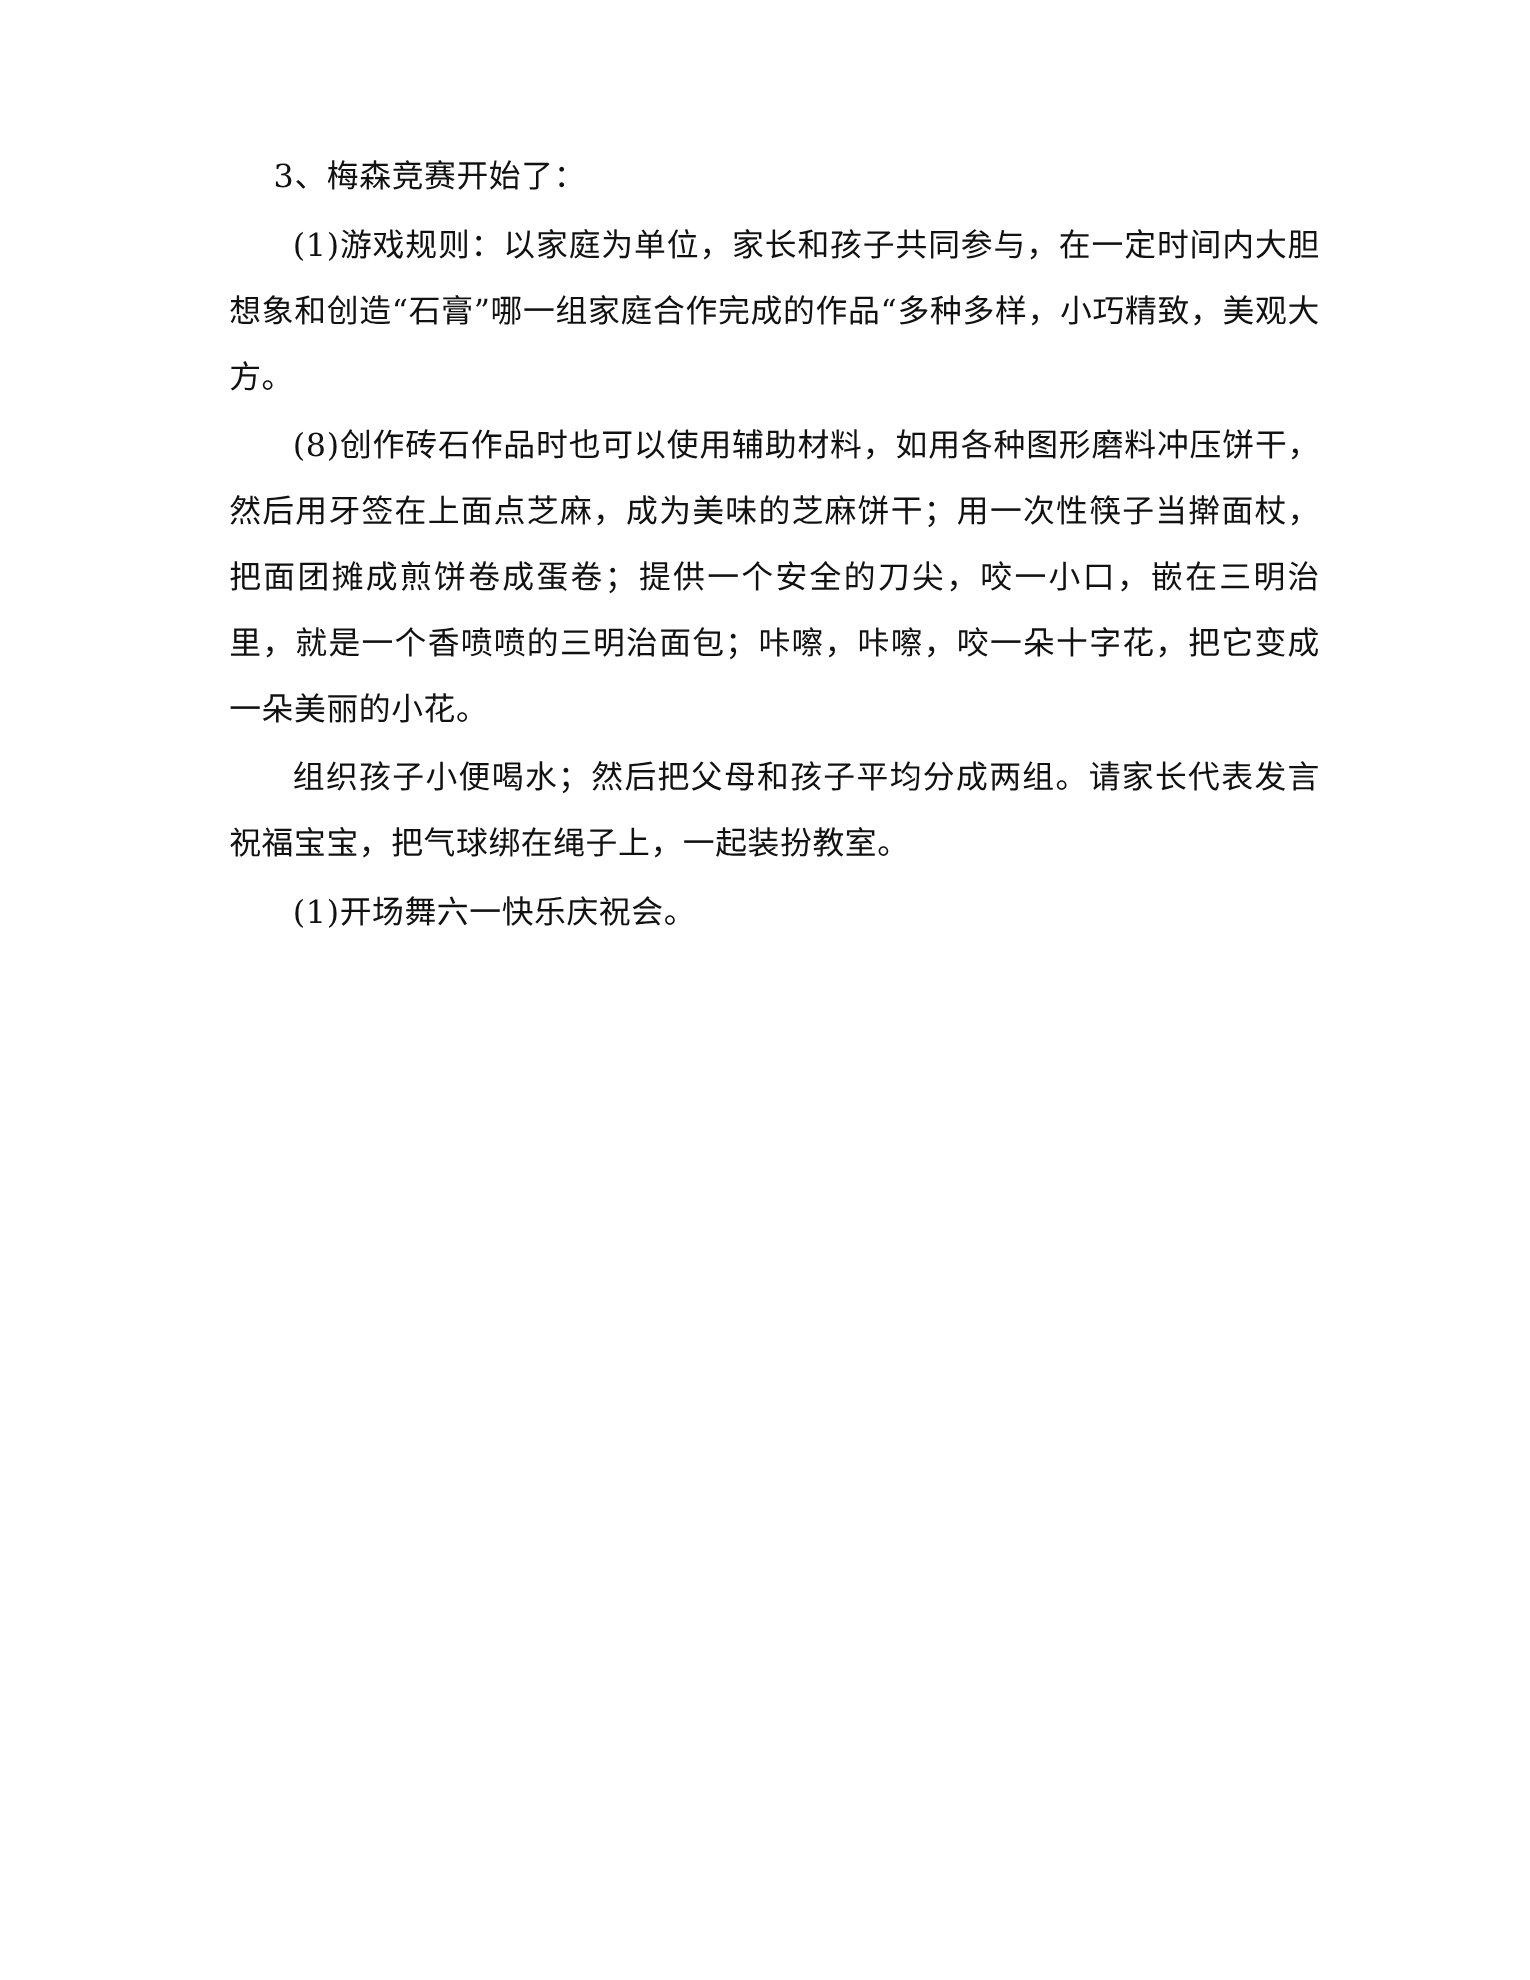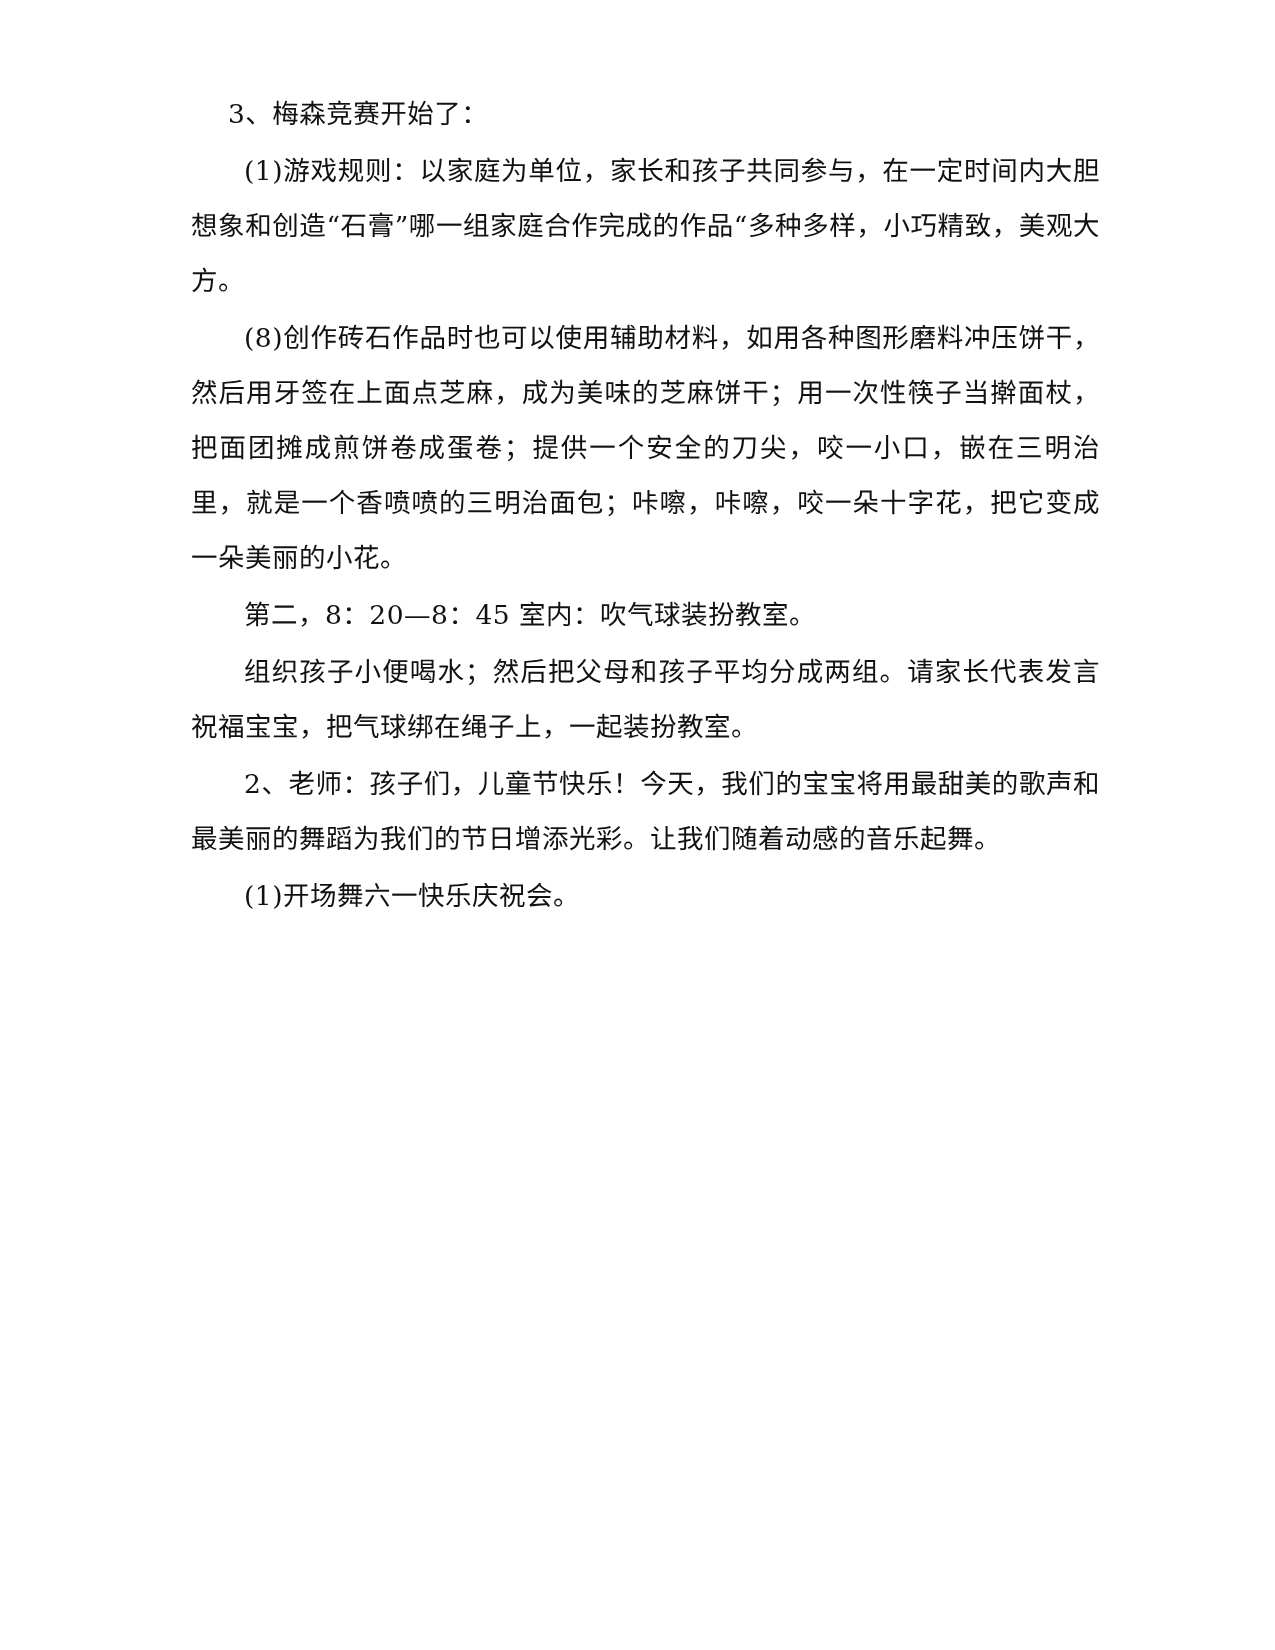--- a/index.html
+++ b/index.html
@@ -17,21 +17,21 @@
     overflow: hidden;
   }
   .page {
     position: absolute;
     top: 0;
     left: 0;
     width: 1275px;
     height: 1650px;
     background: #ffffff;
     box-sizing: border-box;
-    padding: 86px 175px 60px 175px;
+    padding: 120px 175px 60px 175px;
   }
   .doc-body {
     width: 925px;
   }
   .para {
     font-size: 26.5px;
     line-height: 55px;
     text-align: justify;
     text-justify: inter-ideograph;
     letter-spacing: 0.5px;
@@ -46,18 +46,16 @@
   }
 </style>
 </head>
 <body>
 
 <div class="page">
   <div class="doc-body">
     <p class="para">3、梅森竞赛开始了：</p>
     <p class="para">(1)游戏规则：以家庭为单位，家长和孩子共同参与，在一定时间内大胆想象和创造“石膏”哪一组家庭合作完成的作品“多种多样，小巧精致，美观大方。</p>
     <p class="para">(8)创作砖石作品时也可以使用辅助材料，如用各种图形磨料冲压饼干，然后用牙签在上面点芝麻，成为美味的芝麻饼干；用一次性筷子当擀面杖，把面团摊成煎饼卷成蛋卷；提供一个安全的刀尖，咬一小口，嵌在三明治里，就是一个香喷喷的三明治面包；咔嚓，咔嚓，咬一朵十字花，把它变成一朵美丽的小花。</p>
-    <p class="para">第二，8：20—8：45 室内：吹气球装扮教室。</p>
     <p class="para">组织孩子小便喝水；然后把父母和孩子平均分成两组。请家长代表发言祝福宝宝，把气球绑在绳子上，一起装扮教室。</p>
-    <p class="para">2、老师：孩子们，儿童节快乐！今天，我们的宝宝将用最甜美的歌声和最美丽的舞蹈为我们的节日增添光彩。让我们随着动感的音乐起舞。</p>
     <p class="para">(1)开场舞六一快乐庆祝会。</p>
   </div>
 </div>
 
 </body></html>

